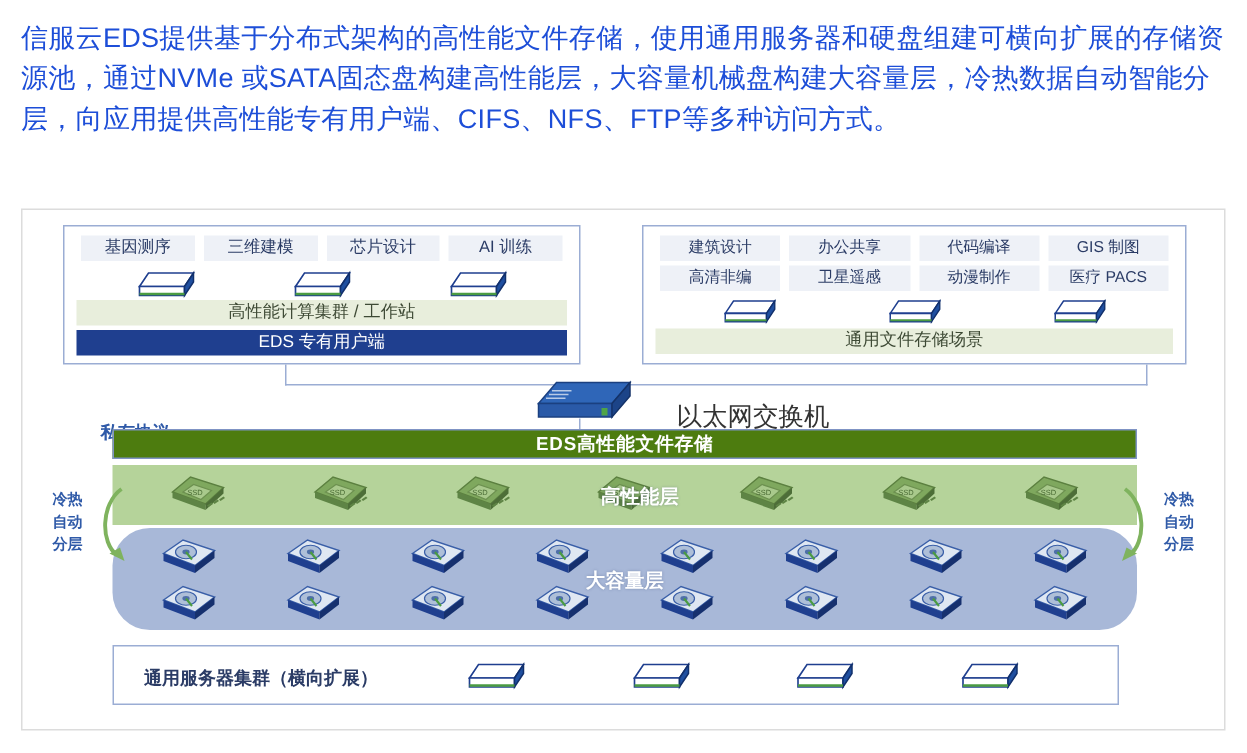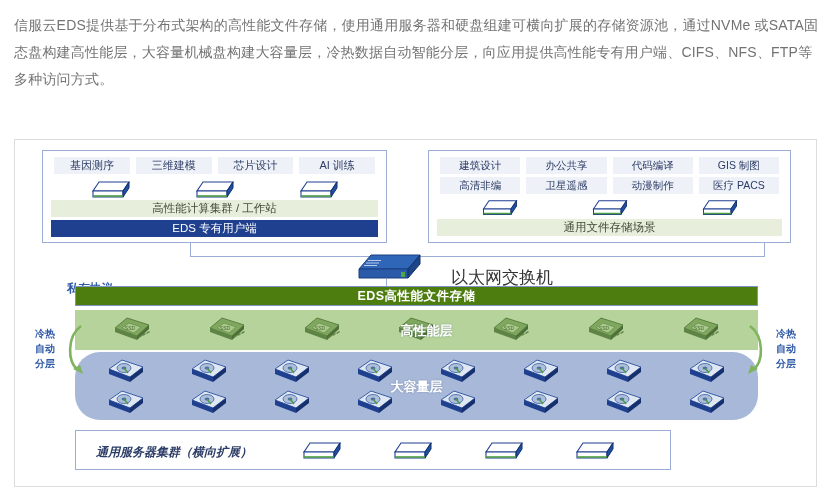--- a/index.html
+++ b/index.html
@@ -9,23 +9,23 @@
     font-family: "Liberation Sans", "DejaVu Sans", sans-serif;
     overflow: hidden;
     position: relative;
   }
 
   
   .intro {
     position: absolute;
     left: 14px; top: 12px;
     width: 806px;
-    font-size: 14px;
+    font-size: 18px;
     line-height: 27px;
-    color: #737373;
+    color: #1d4ed8;
     letter-spacing: .2px;
   }
 
   
   .diagram {
     position: absolute;
     left: 14px; top: 139px;
     width: 803px; height: 348px;
     border: 1px solid #dcdcdc;
     background: #ffffff;
@@ -218,24 +218,23 @@
     top: 182px;
     width: 26px; height: 56px;
   }
   .tier-arrow-left  { left: 46px; }
   .tier-arrow-right { right: 46px; }
 
   
   .cluster {
     position: absolute;
     left: 60px; top: 290px;
-    width: 596px; height: 40px;
+    width: 671px; height: 40px;
     border: 1px solid #9badd4;
     background: #ffffff;
-    font-style: italic;
   }
   .cluster-label {
     position: absolute;
     left: 20px; top: 13px;
     font-size: 12px;
     font-weight: bold;
     color: #2b3c66;
     white-space: nowrap;
   }
   .cluster-srvs {

